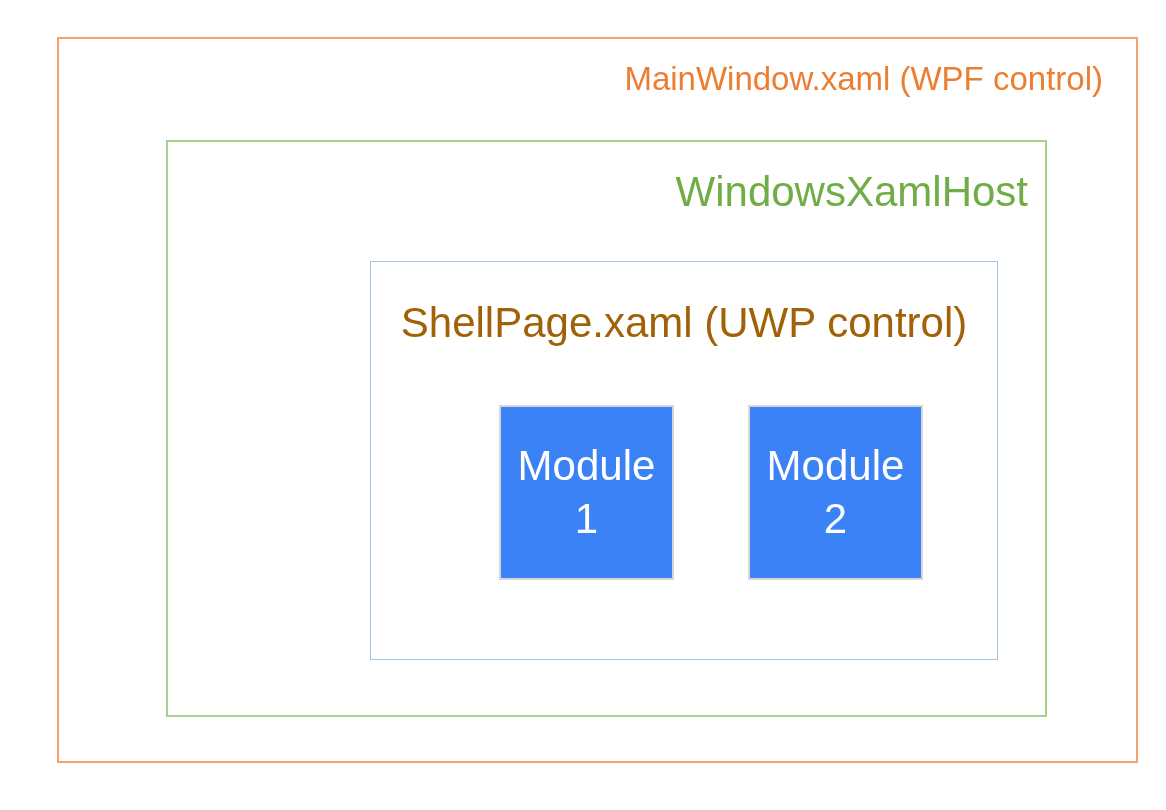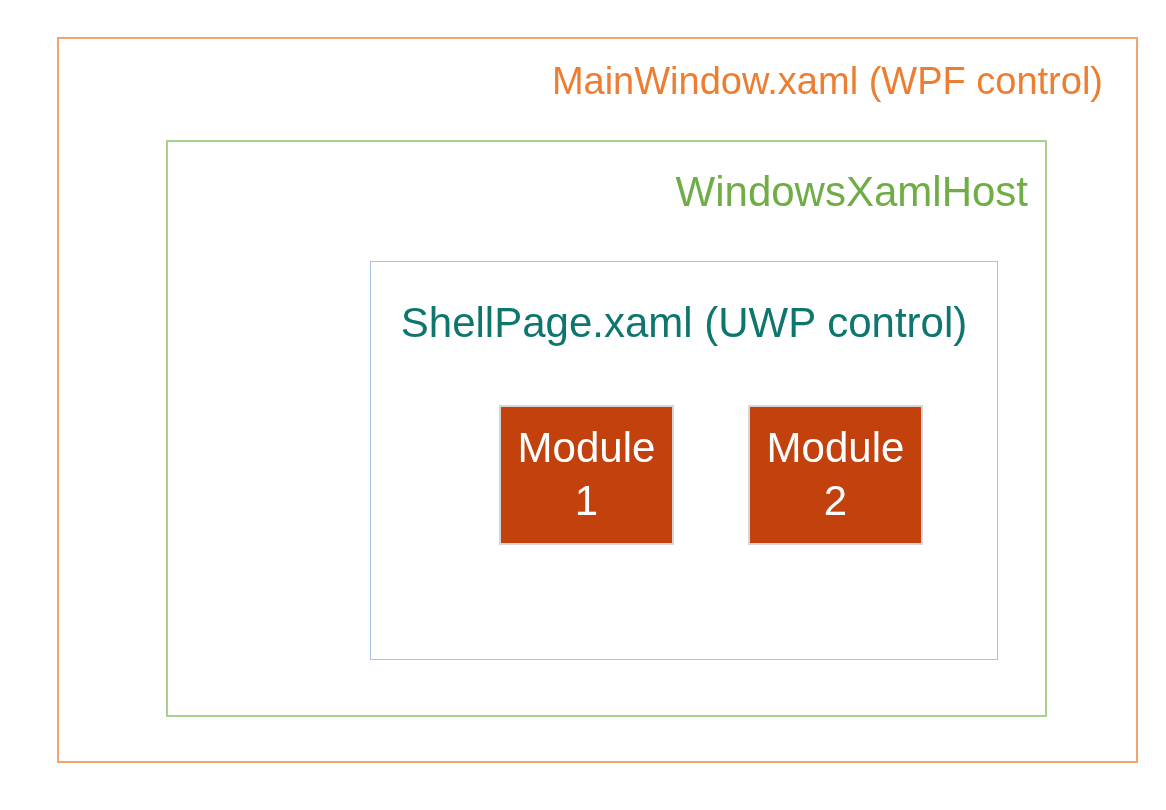--- a/index.html
+++ b/index.html
@@ -16,21 +16,21 @@
   }
   .box { position: absolute; background: transparent; }
 
   
   #mainwindow-box {
     left: 57px; top: 37px; width: 1081px; height: 726px;
     border: 2px solid #F3A36E;
   }
   #mainwindow-label {
     position: absolute; top: 23px; right: 33px;
-    font-size: 38px; line-height: 1;
+    font-size: 33px; line-height: 1;
     color: #ED7D31; white-space: nowrap;
   }
 
   
   #windowsxamlhost-box {
     left: 107px; top: 101px; width: 881px; height: 577px;
     border: 2px solid #A9D18E;
     padding-left: 29px;
   }
   #windowsxamlhost-label {
@@ -41,28 +41,28 @@
 
   
   #shellpage-box {
     left: 202px; top: 119px; width: 628px; height: 399px;
     border: 1.5px solid #A8C3E8;
   }
   #shellpage-label {
     position: absolute; top: 40px; left: 0; width: 100%;
     text-align: center;
     font-size: 42px; line-height: 1;
-    color: #0f766e; white-space: nowrap;
+    color: #a16207; white-space: nowrap;
   }
 
   
   .module-box {
     position: absolute;
-    width: 175px; height: 140px;
-    background: #c2410c;
+    width: 175px; height: 175px;
+    background: #3b82f6;
     border: 2px solid #D6D6D6;
     display: flex; flex-direction: column;
     align-items: center; justify-content: center;
     color: #ffffff;
     font-size: 42px; line-height: 1.26;
     text-align: center;
   }
   #module-box-1 { left: 128px; top: 143px; }
   #module-box-2 { left: 377px; top: 143px; }
 </style>

